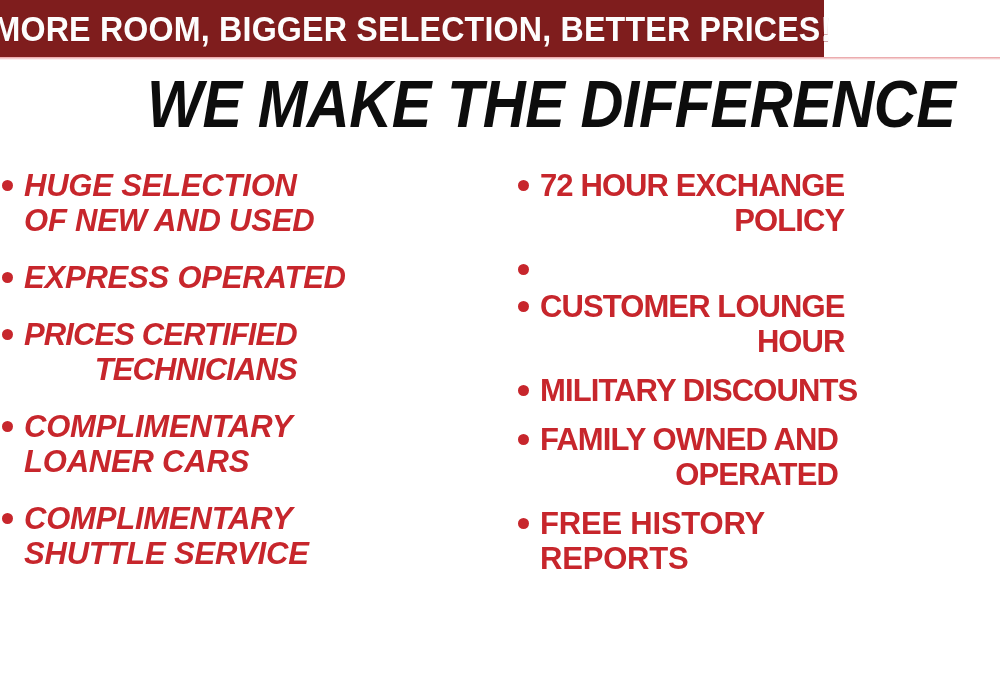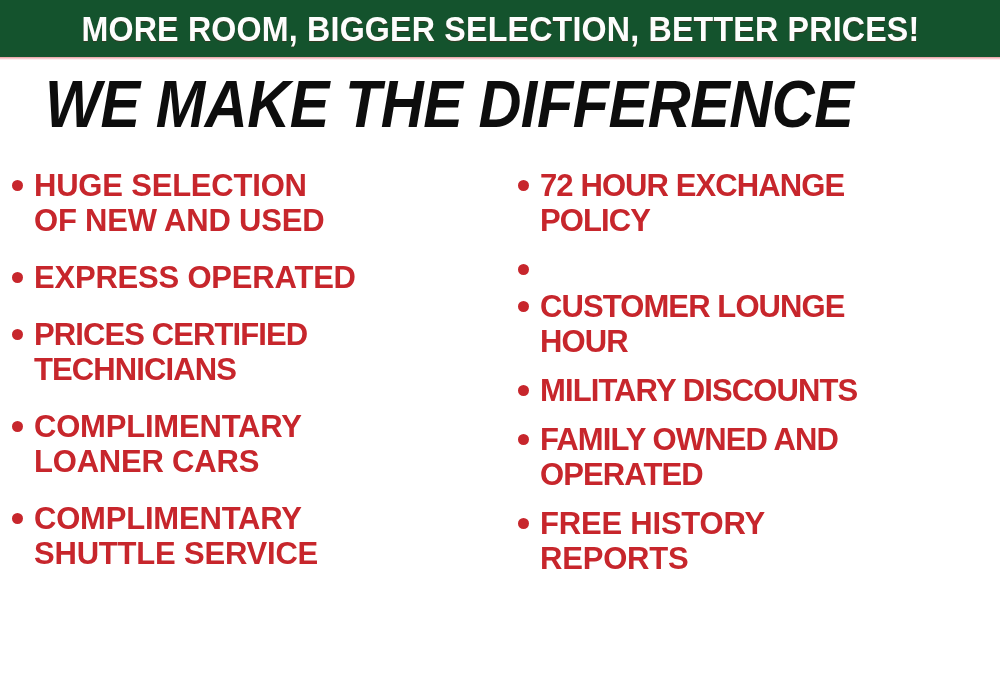--- a/index.html
+++ b/index.html
@@ -19,23 +19,23 @@
     width: 1000px;
     height: 694px;
     background: #ffffff;
   }
 
   
   .top-banner {
     position: absolute;
     left: 0;
     top: 0;
-    width: 1000px;
+    width: 824px;
     height: 57px;
-    background: #14532d;
+    background: #7f1d1d;
     display: flex;
     align-items: center;
     justify-content: center;
     box-sizing: border-box;
   }
   .top-banner-text {
     color: #fdfdfd;
     font-family: "Liberation Sans Narrow", "Liberation Sans", sans-serif;
     font-weight: bold;
     font-size: 35px;
@@ -57,21 +57,21 @@
 
   
   .headline {
     position: absolute;
     left: 0;
     top: 68px;
     width: 1000px;
     height: 72px;
     display: flex;
     align-items: center;
-    justify-content: flex-start;
+    justify-content: flex-end;
   }
   .headline-text {
     color: #0d0d0d;
     font-family: "Liberation Sans Narrow", "Liberation Sans", sans-serif;
     font-weight: bold;
     font-style: italic;
     font-size: 66px;
     line-height: 68px;
     letter-spacing: -0.5px;
     white-space: nowrap;
@@ -88,22 +88,23 @@
     height: 542px;
     display: flex;
     align-items: flex-start;
   }
   .col {
     box-sizing: border-box;
     height: 100%;
   }
   .col-left {
     width: 500px;
-    padding-left: 12px;
+    padding-left: 2px;
     padding-top: 16px;
+    font-style: italic;
   }
   .col-right {
     width: 500px;
     padding-left: 18px;
     padding-top: 16px;
   }
 
   .feature-item {
     display: flex;
     align-items: flex-start;
@@ -125,21 +126,21 @@
   .feature-text {
     color: #c7262c;
     font-family: "Liberation Sans", sans-serif;
     font-weight: bold;
     font-size: 31px;
     line-height: 35px;
     letter-spacing: -0.2px;
     white-space: pre-line;
   }
 
-  .feature-text.tight { letter-spacing: -0.9px; }
+  .feature-text.tight { letter-spacing: -0.9px; text-align: right; }
 </style>
 </head>
 <body>
 
 <div class="ad-root">
 
   <div class="top-banner">
     <div class="top-banner-text">MORE ROOM, BIGGER SELECTION, BETTER PRICES!</div>
   </div>
   <div class="banner-edge"></div>

